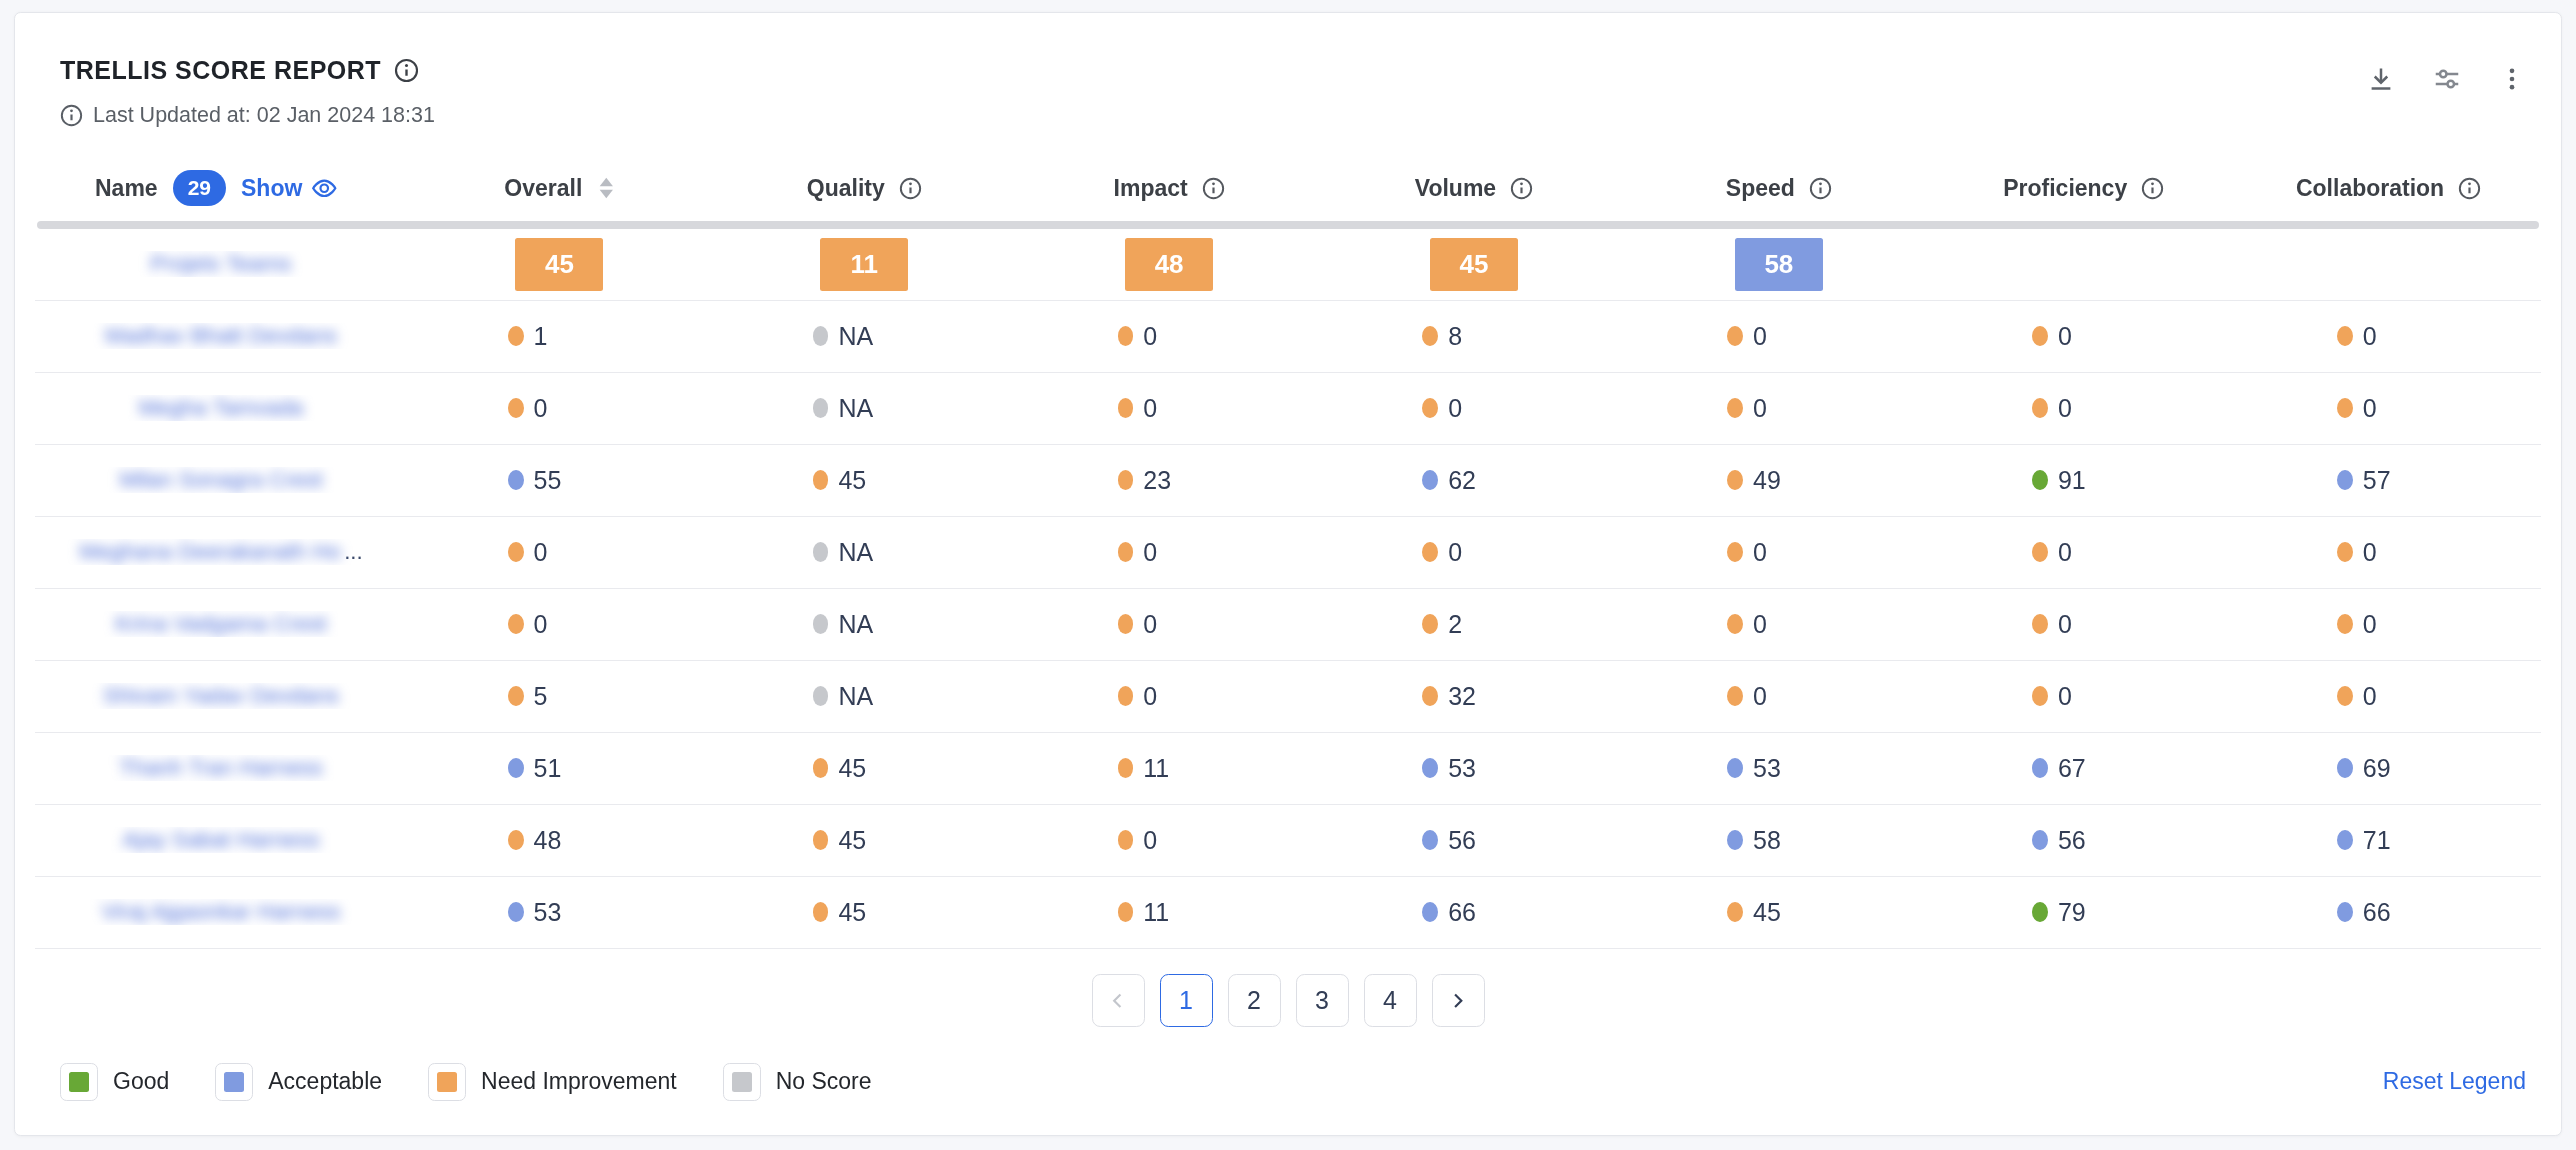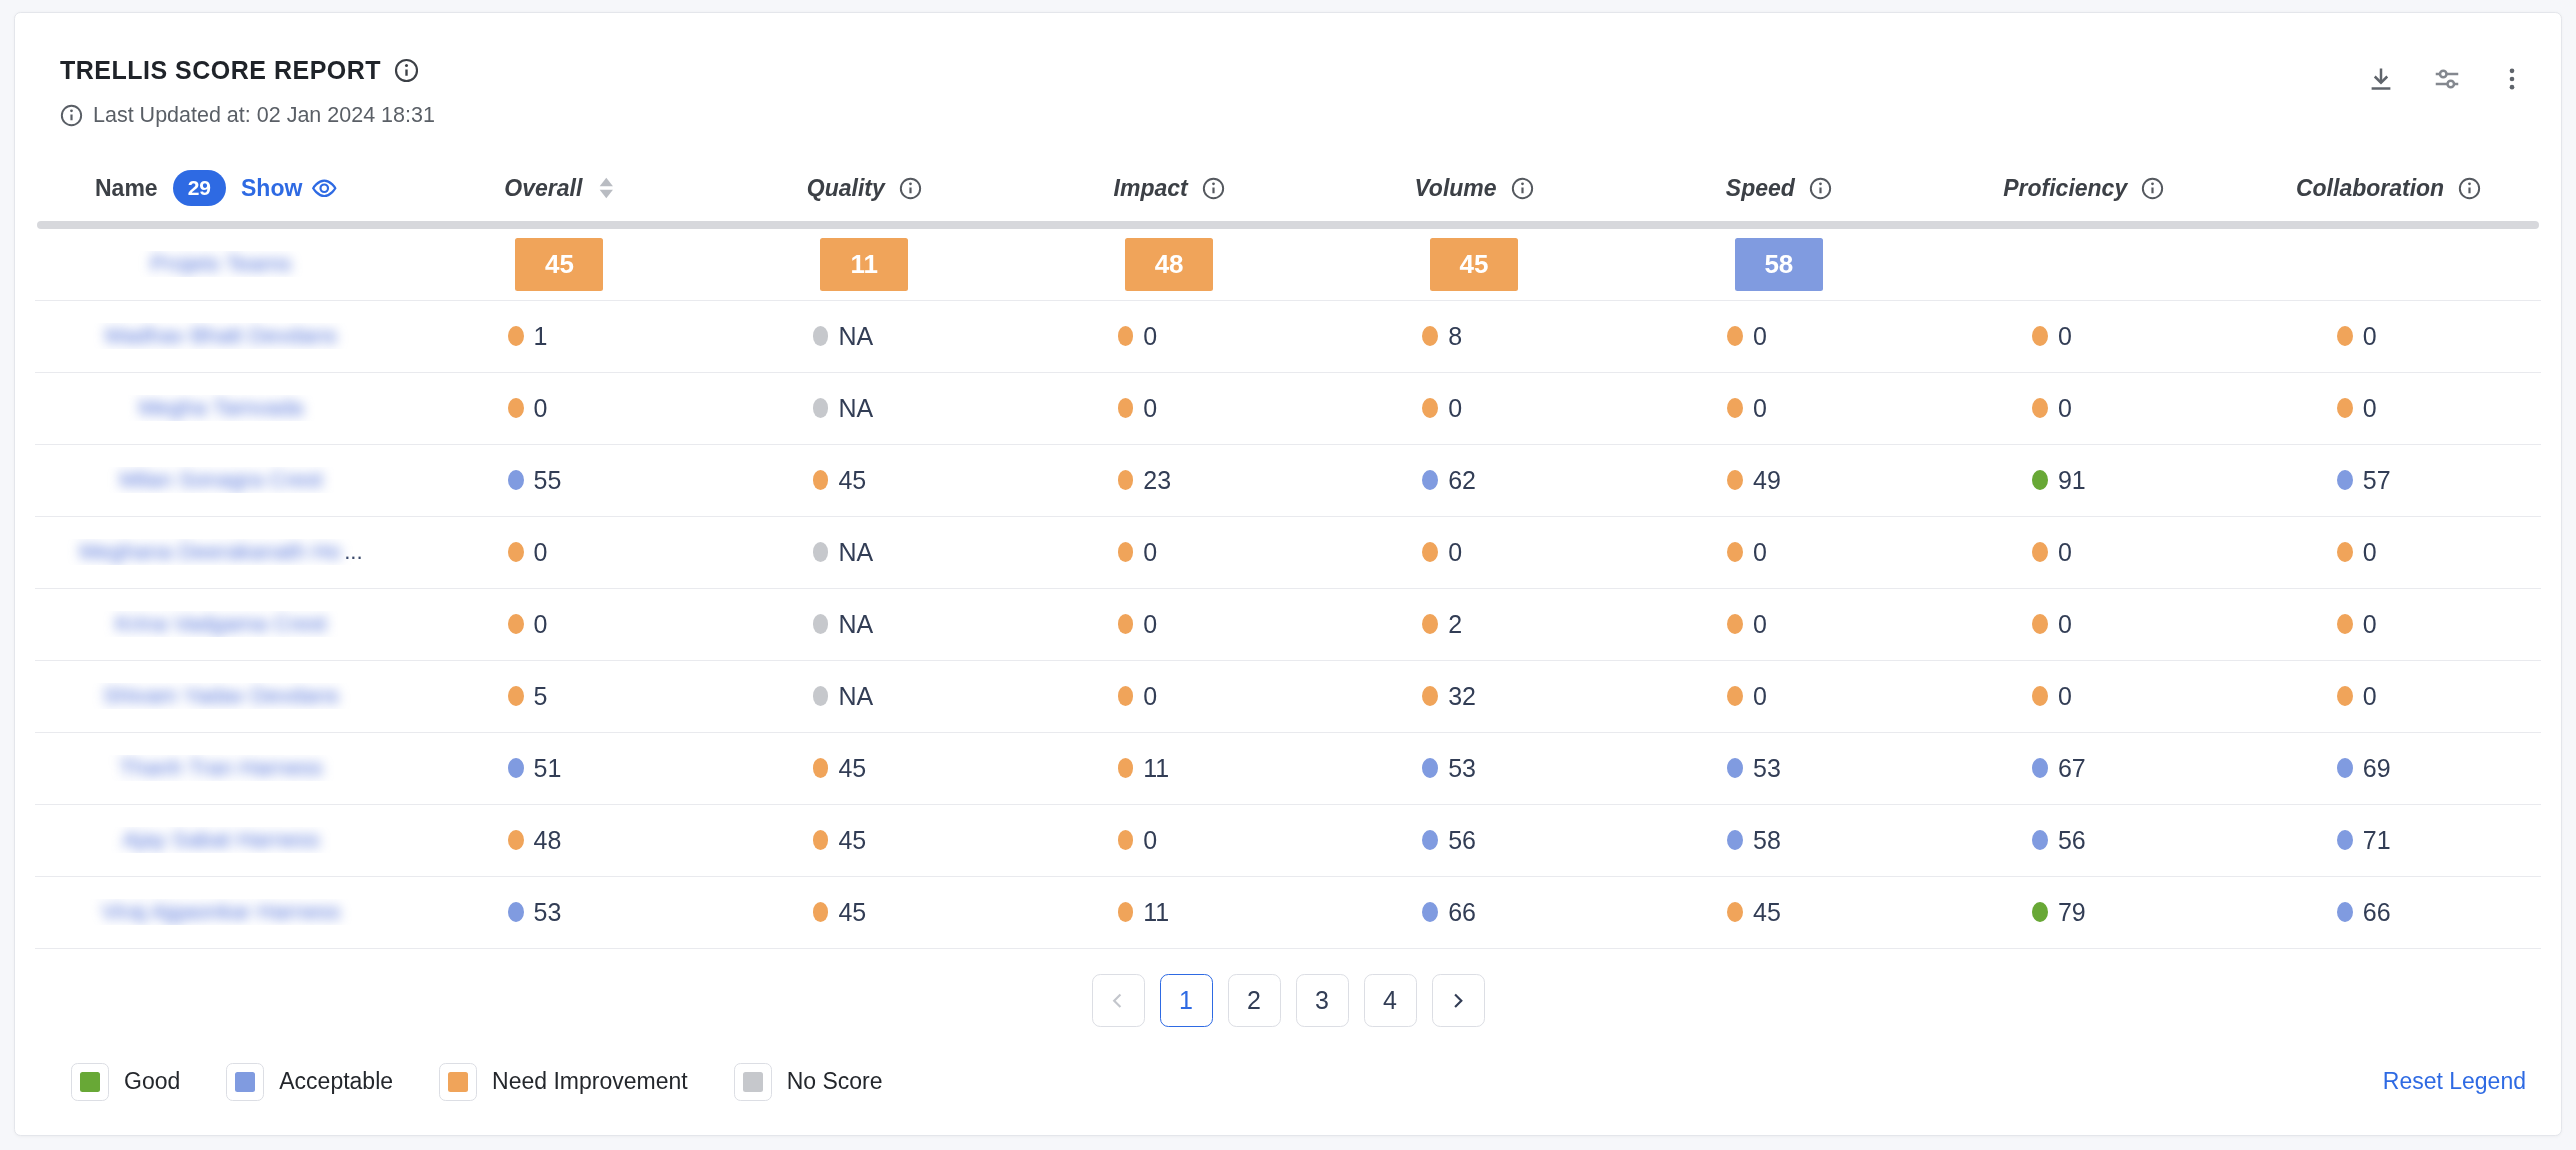--- a/index.html
+++ b/index.html
@@ -22,21 +22,21 @@
     padding:11.6px 20px; color:#2e6ae3; font-size:23px; background:#fff; cursor:pointer;
   }
   .datebtn .sep { width:1.7px; height:30px; background:#2e6ae3; opacity:.85; margin:0 5px; }
   .tool-ic { color:#5f646b; cursor:pointer; }
   
   .thead { display:grid; grid-template-columns:372px repeat(7,1fr); align-items:center; margin-top:28px; height:65px; }
   .name-head { display:flex; align-items:center; gap:15px; padding-left:60px; }
   .name-label { font-size:23px; font-weight:700; color:#3c4046; }
   .count-pill { background:#2e6ae3; color:#fff; font-size:21px; font-weight:700; border-radius:827px; padding:5.8px 15px; }
   .show-label { color:#2e6ae3; font-size:23px; font-weight:700; display:flex; align-items:center; gap:8.3px; cursor:pointer; }
-  .col-head { display:flex; align-items:center; justify-content:center; gap:14px; font-size:23px; font-weight:700; color:#3c4046;font-style:italic; }
+  .col-head { display:flex; align-items:center; justify-content:center; gap:14px; font-size:23px; font-weight:700; color:#3c4046; }
   .sorter { display:flex; flex-direction:column; gap:2.5px; margin-left:1.7px; }
   .sorter svg { display:block; }
   .scrollbar { height:8.3px; background:#d7d8dc; border-radius:5px; margin:0 1.7px; }
   .trow { display:grid; grid-template-columns:372px repeat(7,1fr); align-items:center; height:72px; border-bottom:0.8px solid #e9eaee; }
   .tname { text-align:center; font-size:22.3px; color:#4e6fd8; font-weight:500; white-space:nowrap; overflow:hidden; }
   .blurred { filter:blur(5.8px); }
   .ellipsis { filter:none; color:#3b4a6b; margin-left:3.3px; }
   .cell { display:flex; justify-content:center; }
   .cell-inner { display:flex; align-items:center; gap:10px; width:103px; }
   .dot { width:15.7px; height:20px; border-radius:50%; flex:0 0 auto; }
@@ -44,21 +44,21 @@
   .badge { width:88px; height:53px; border-radius:2.5px; display:flex; align-items:center; justify-content:center;
            color:#fff; font-size:26px; font-weight:700; margin:0 auto; }
   
   .pager { display:flex; justify-content:center; gap:15px; margin-top:25px; }
   .pbtn { min-width:53px; height:53px; border:1.7px solid #dcdee4; border-radius:8.3px; background:#fff;
           display:flex; align-items:center; justify-content:center; font-size:25px; color:#323d55; cursor:pointer; }
   .pbtn.active { border-color:#2e6ae3; color:#2e6ae3; }
   .pbtn.disabled { color:#c3c6cc; cursor:default; }
   
   .legend-row { display:flex; align-items:center; margin-top:36px; padding:0 15px 0 25px; }
-  .legend-items { display:flex; align-items:center; gap:46px;margin-left:11px; }
+  .legend-items { display:flex; align-items:center; gap:46px; }
   .legend-item { display:flex; align-items:center; gap:15px; cursor:pointer; }
   .swatch-box { width:38px; height:38px; border:1.7px solid #dcdee4; border-radius:6.6px; background:#fff;
                 display:flex; align-items:center; justify-content:center; }
   .swatch { width:20px; height:20px; border-radius:2.5px; }
   .legend-label { font-size:23px; color:#24272c; }
   .reset-link { margin-left:auto; color:#2e6ae3; font-size:23px; cursor:pointer; }
 </style>
 </head>
 <body>
 

